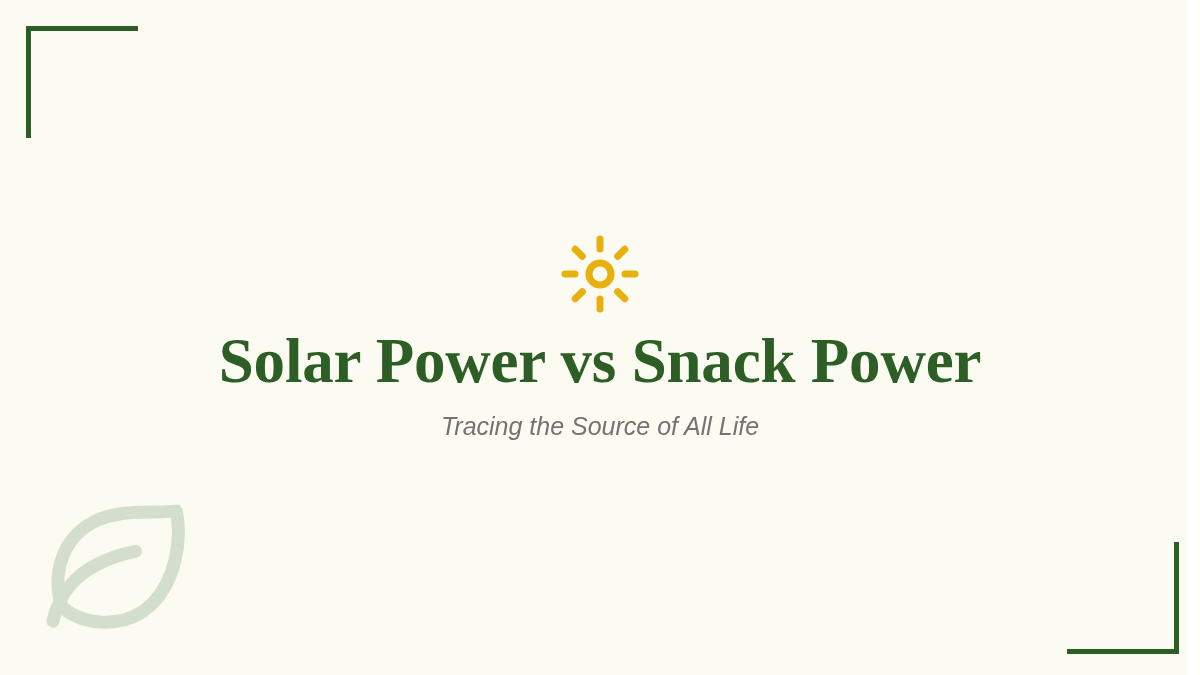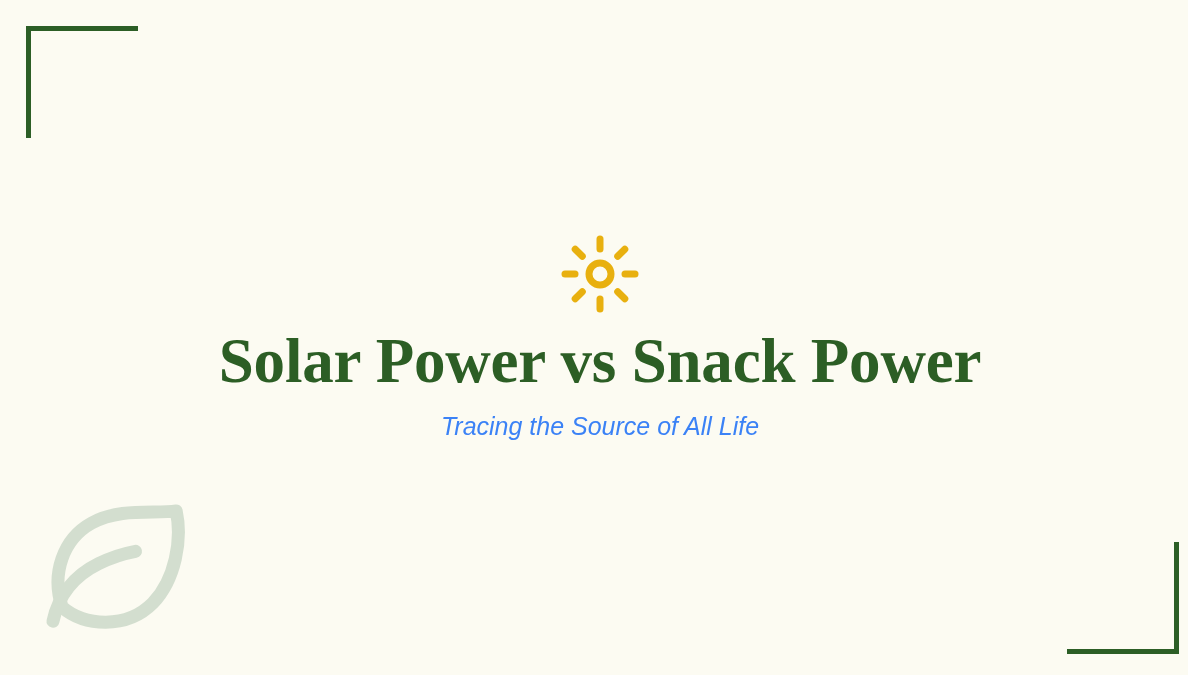--- a/index.html
+++ b/index.html
@@ -85,21 +85,21 @@
   }
 
   .deck-subtitle {
     margin: 0;
     margin-top: 16px;
     font-family: "Liberation Sans", sans-serif;
     font-style: italic;
     font-weight: normal;
     font-size: 25px;
     line-height: 1.2;
-    color: #3b82f6;
+    color: #737373;
     text-align: center;
     white-space: nowrap;
   }
 </style>
 </head>
 <body>
 
 <div id="slide">
 
   <div class="corner corner-tl"></div>

